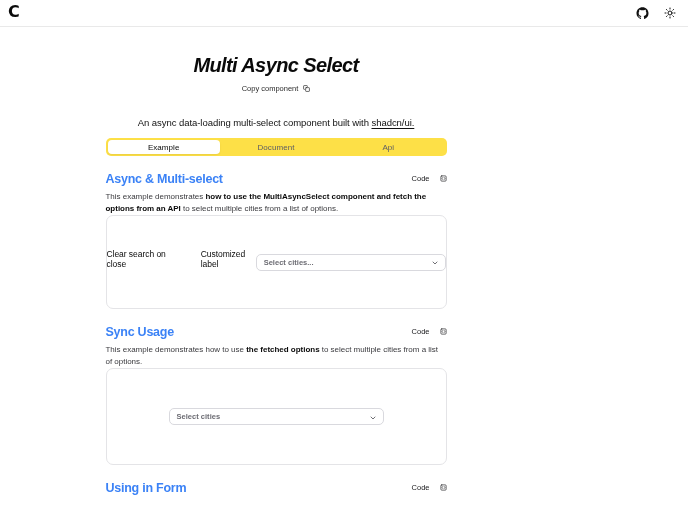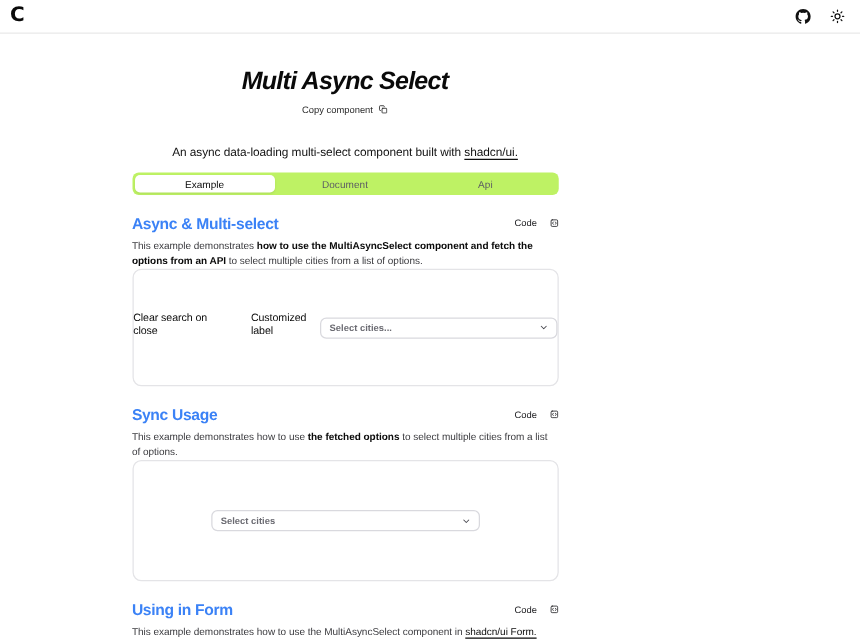--- a/index.html
+++ b/index.html
@@ -83,21 +83,21 @@
     color: #111;
     text-decoration: underline;
     text-underline-offset: 1.5px;
   }
 
   
   .tabs {
     margin-top: 9px;
     width: 341px;
     height: 18px;
-    background: #bef264;
+    background: #fde047;
     border-radius: 5px;
     display: flex;
     align-items: center;
     padding: 2px;
     gap: 0;
   }
   .tab {
     flex: 1;
     height: 14px;
     display: flex;
@@ -312,20 +312,17 @@
         <div class="code-btn">
           <span>Code</span>
           <span>
             <svg width="7" height="7" viewBox="0 0 24 24" fill="none" stroke="currentColor" stroke-width="2.2" stroke-linecap="round" stroke-linejoin="round">
               <rect x="3" y="3" width="18" height="18" rx="3"></rect>
               <path d="M9 9l-2 3 2 3M15 9l2 3-2 3"></path>
             </svg>
           </span>
         </div>
       </div>
-      <div class="section-desc">
-        <span>This example demonstrates how to use the MultiAsyncSelect component in </span><a href="#">shadcn/ui Form.</a>
-      </div>
 
     </div>
 
   </div>
 </div>
 
 </body></html>

